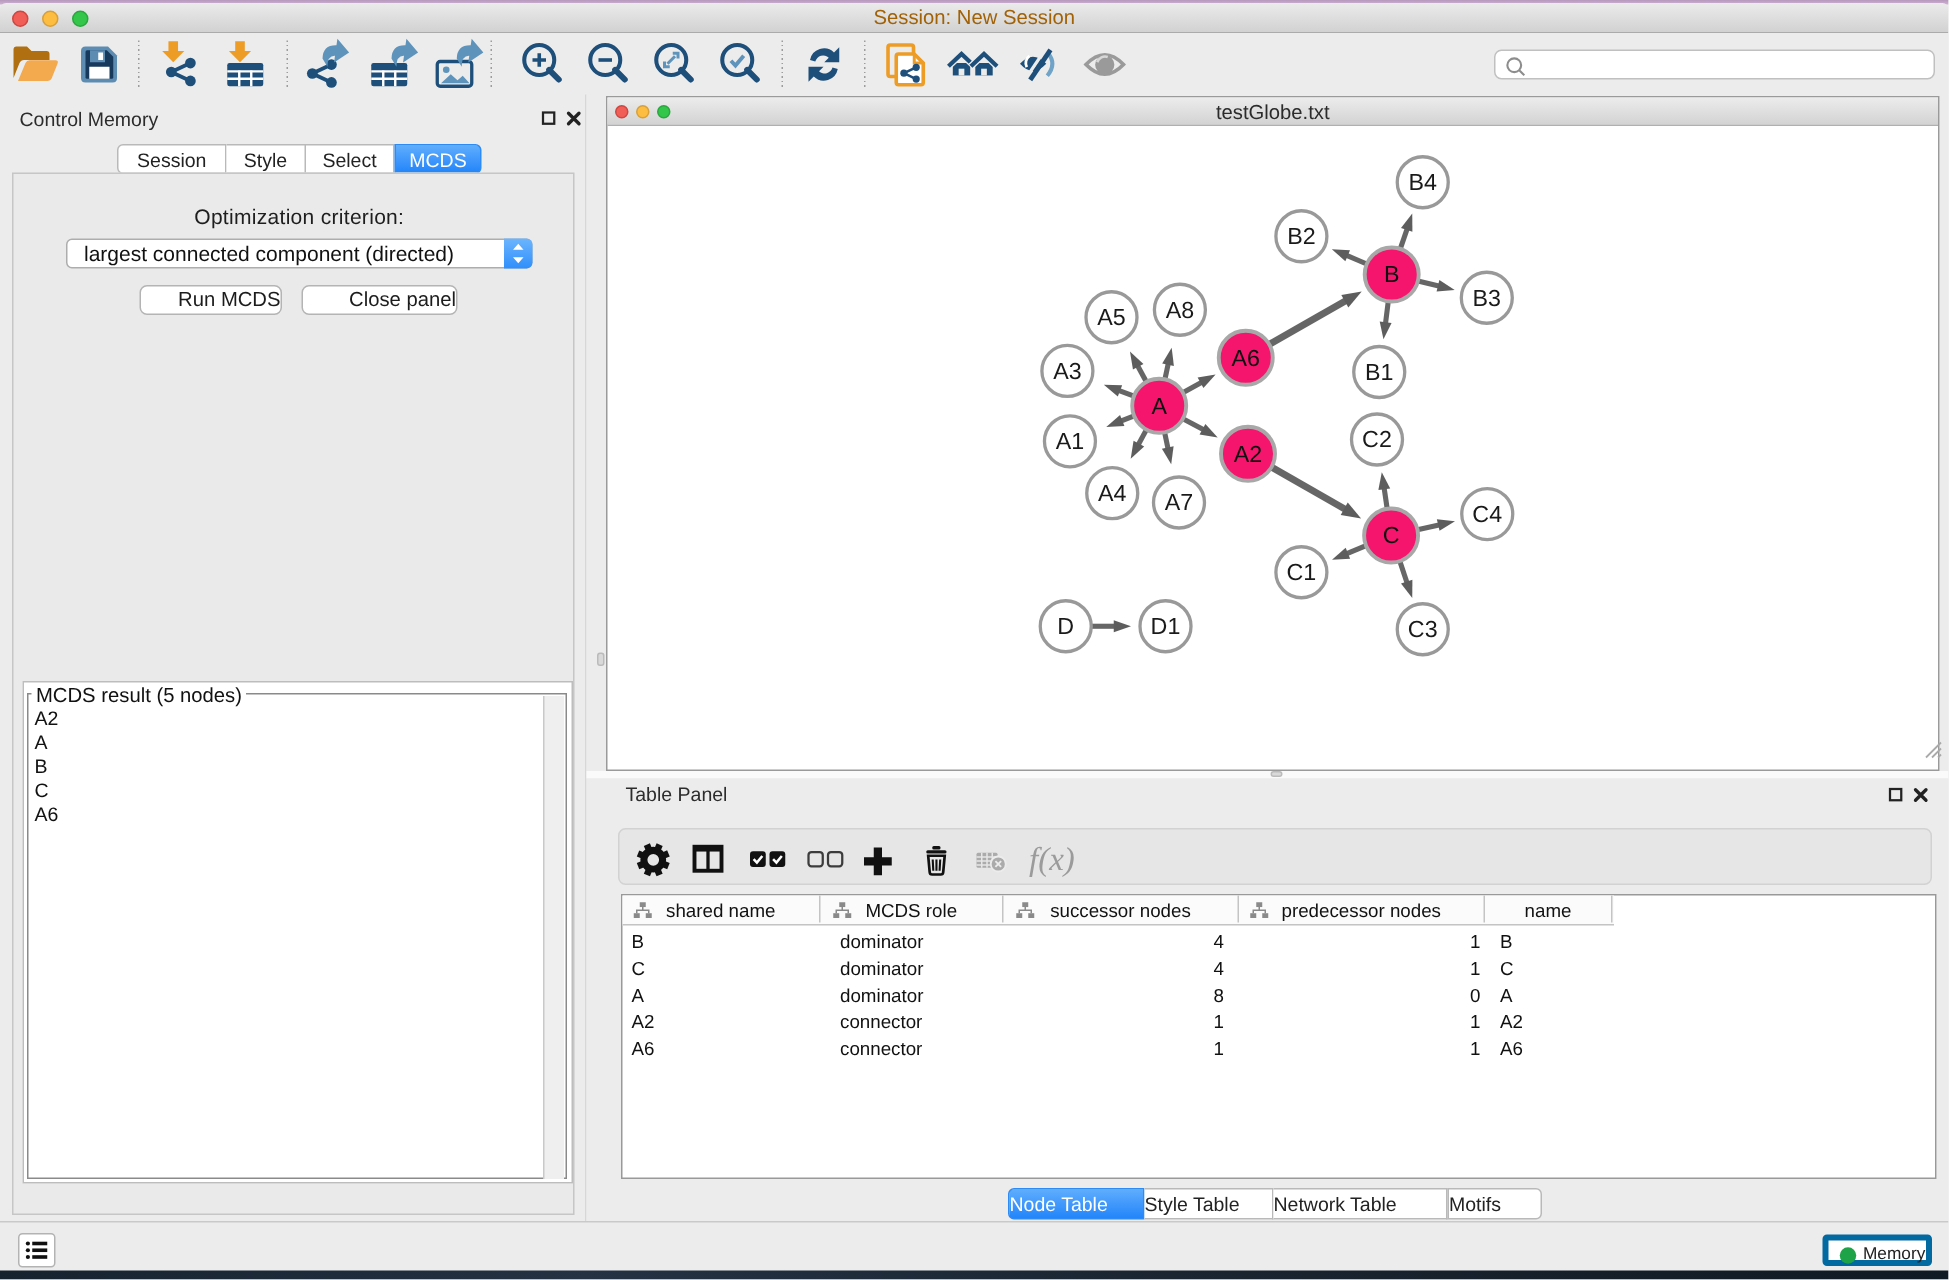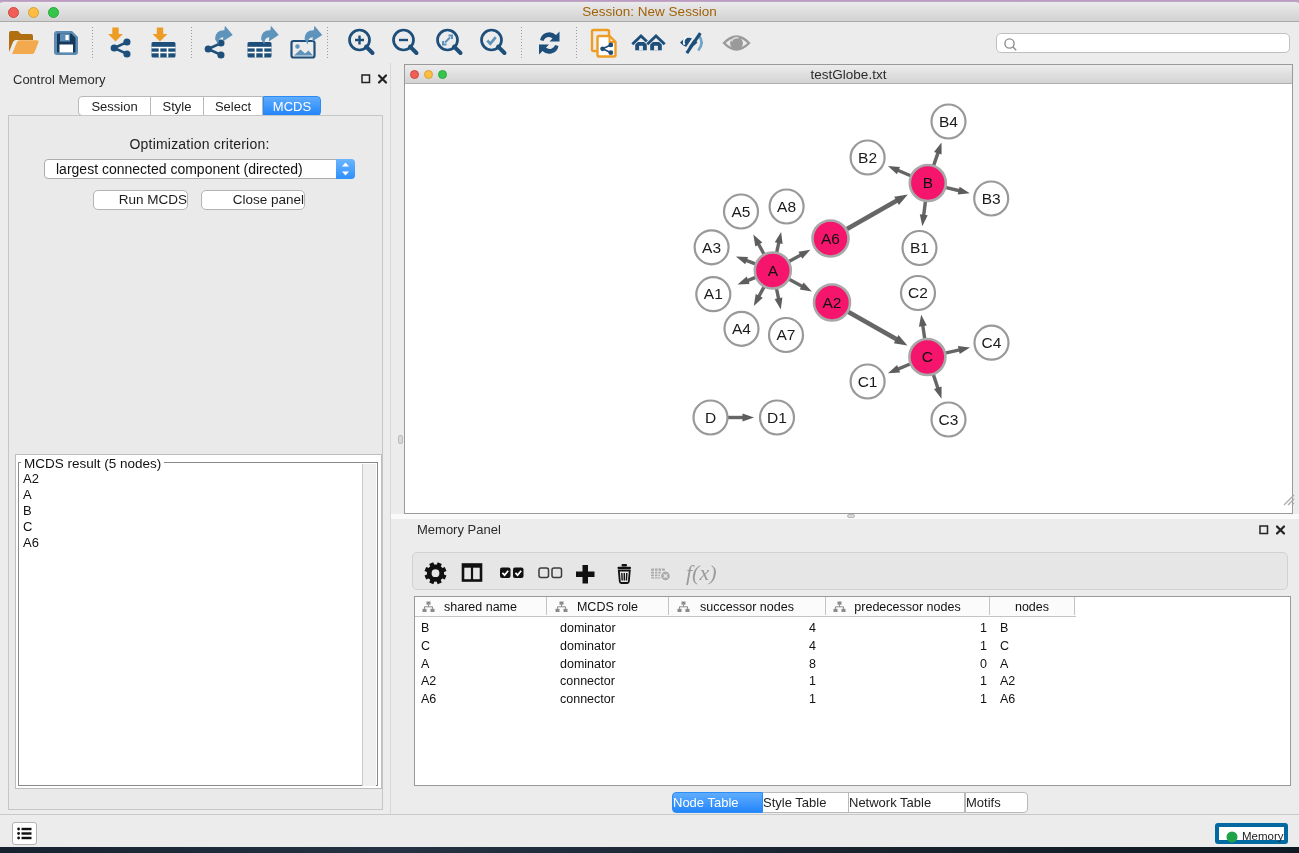--- a/index.html
+++ b/index.html
@@ -273,21 +273,21 @@
           <line x1="13" y1="3" x2="3" y2="13"></line>
           <line x1="13" y1="7" x2="7" y2="13"></line>
           <line x1="13" y1="11" x2="11" y2="13"></line>
         </g>
       </svg>
 </div>
 <div class="abs" style="top:514px;left:391px;width:908px;height:5px;background:#fafafa"></div>
     <div class="abs" style="top:513.5px;left:847px;width:8px;height:4.5px;background:#d9d9d9;border:0.5px solid #bbb;border-radius:2px"></div>
     <div class="abs" style="top:435px;left:398px;width:5px;height:9px;background:#d9d9d9;border:0.5px solid #bbb;border-radius:2px"></div>
     <div class="abs" id="tpanel"></div>
-<div class="abs" id="tp-title">Memory Panel</div>
+<div class="abs" id="tp-title">Table Panel</div>
 <svg width="30" height="12" style="left:1258px;top:524px" viewBox="0 0 30 12">
       <rect x="2" y="2" width="7.5" height="7.5" fill="none" stroke="#222" stroke-width="1.5"></rect>
       <path d="M 19 2.5 l 7 7 M 26 2.5 l -7 7" stroke="#222" stroke-width="2.2" stroke-linecap="round"></path>
     </svg>
 <div class="abs" id="tp-toolbar"></div>
 <svg width="900" height="45" style="left:0;top:552px" viewBox="0 552 900 45">
       <g fill="#111">
         <path d="M 435.5 564.5 a 8.6 8.6 0 1 0 0.001 0 Z M 435.5 569.3 a 3.9 3.9 0 1 1 0 7.8 a 3.9 3.9 0 1 1 0 -7.8 Z" fill-rule="evenodd"></path>
         <rect x="441.4" y="574.4" width="4.4" height="4.4" transform="rotate(22 443.6 576.6)"></rect>
         <rect x="436.7" y="579.1" width="4.4" height="4.4" transform="rotate(68 438.9 581.3)"></rect>
@@ -353,21 +353,21 @@
             <rect x="4.5" y="0.5" width="4" height="3.2"></rect>
             <rect x="0.5" y="7.8" width="4" height="3.2"></rect>
             <rect x="8.5" y="7.8" width="4" height="3.2"></rect>
           </g>
           <path d="M 6.5 3.7 v 2 M 2.5 7.8 v -2 h 8 v 2" stroke="#8a8a8a" stroke-width="1" fill="none"></path>
         </svg>
         <div class="hcell" style="left:0;width:132px">shared name</div>
     <div class="hcell" style="left:132px;width:122px">MCDS role</div>
     <div class="hcell" style="left:254px;width:157px">successor nodes</div>
     <div class="hcell" style="left:411px;width:164px">predecessor nodes</div>
-    <div class="hcell" style="left:575px;width:85px;border-right:1px solid #c4c4c4">nodes</div>
+    <div class="hcell" style="left:575px;width:85px;border-right:1px solid #c4c4c4">name</div>
   </div>
   <div class="trow" style="left:6px;top:24.0px">B</div>
       <div class="trow" style="left:145px;top:24.0px">dominator</div>
       <div class="trow" style="left:254px;top:24.0px;width:147px;text-align:right">4</div>
       <div class="trow" style="left:411px;top:24.0px;width:161px;text-align:right">1</div>
       <div class="trow" style="left:585px;top:24.0px">B</div>
       <div class="trow" style="left:6px;top:41.8px">C</div>
       <div class="trow" style="left:145px;top:41.8px">dominator</div>
       <div class="trow" style="left:254px;top:41.8px;width:147px;text-align:right">4</div>
       <div class="trow" style="left:411px;top:41.8px;width:161px;text-align:right">1</div>

